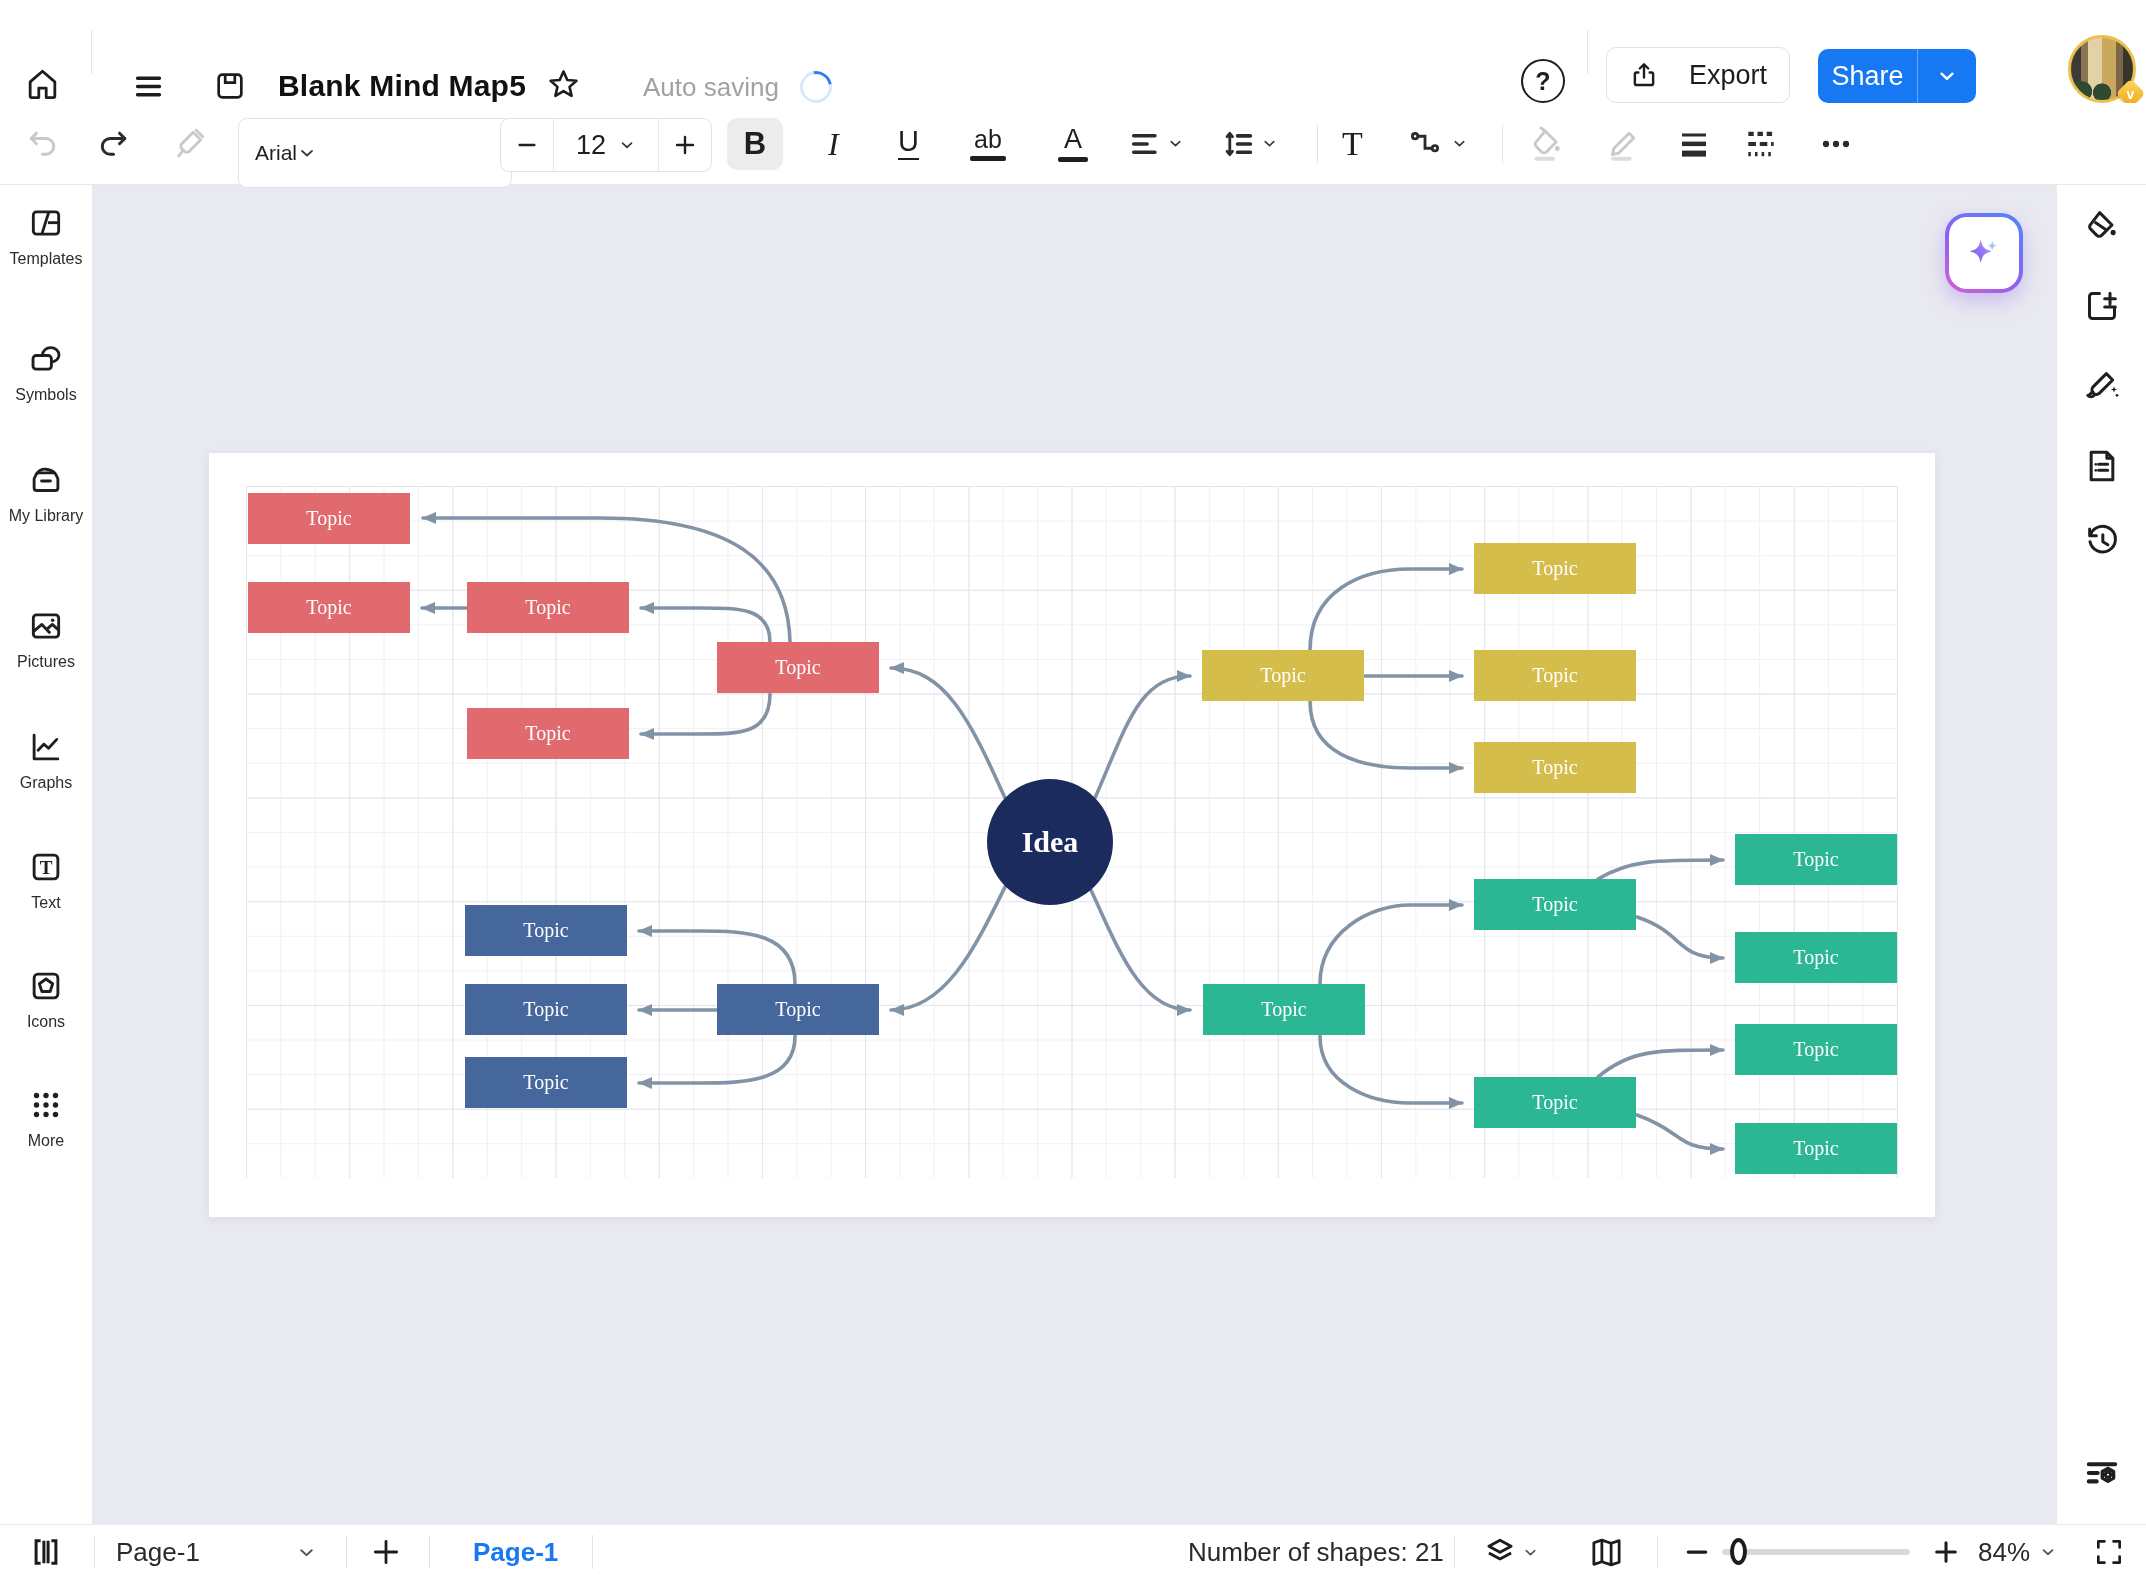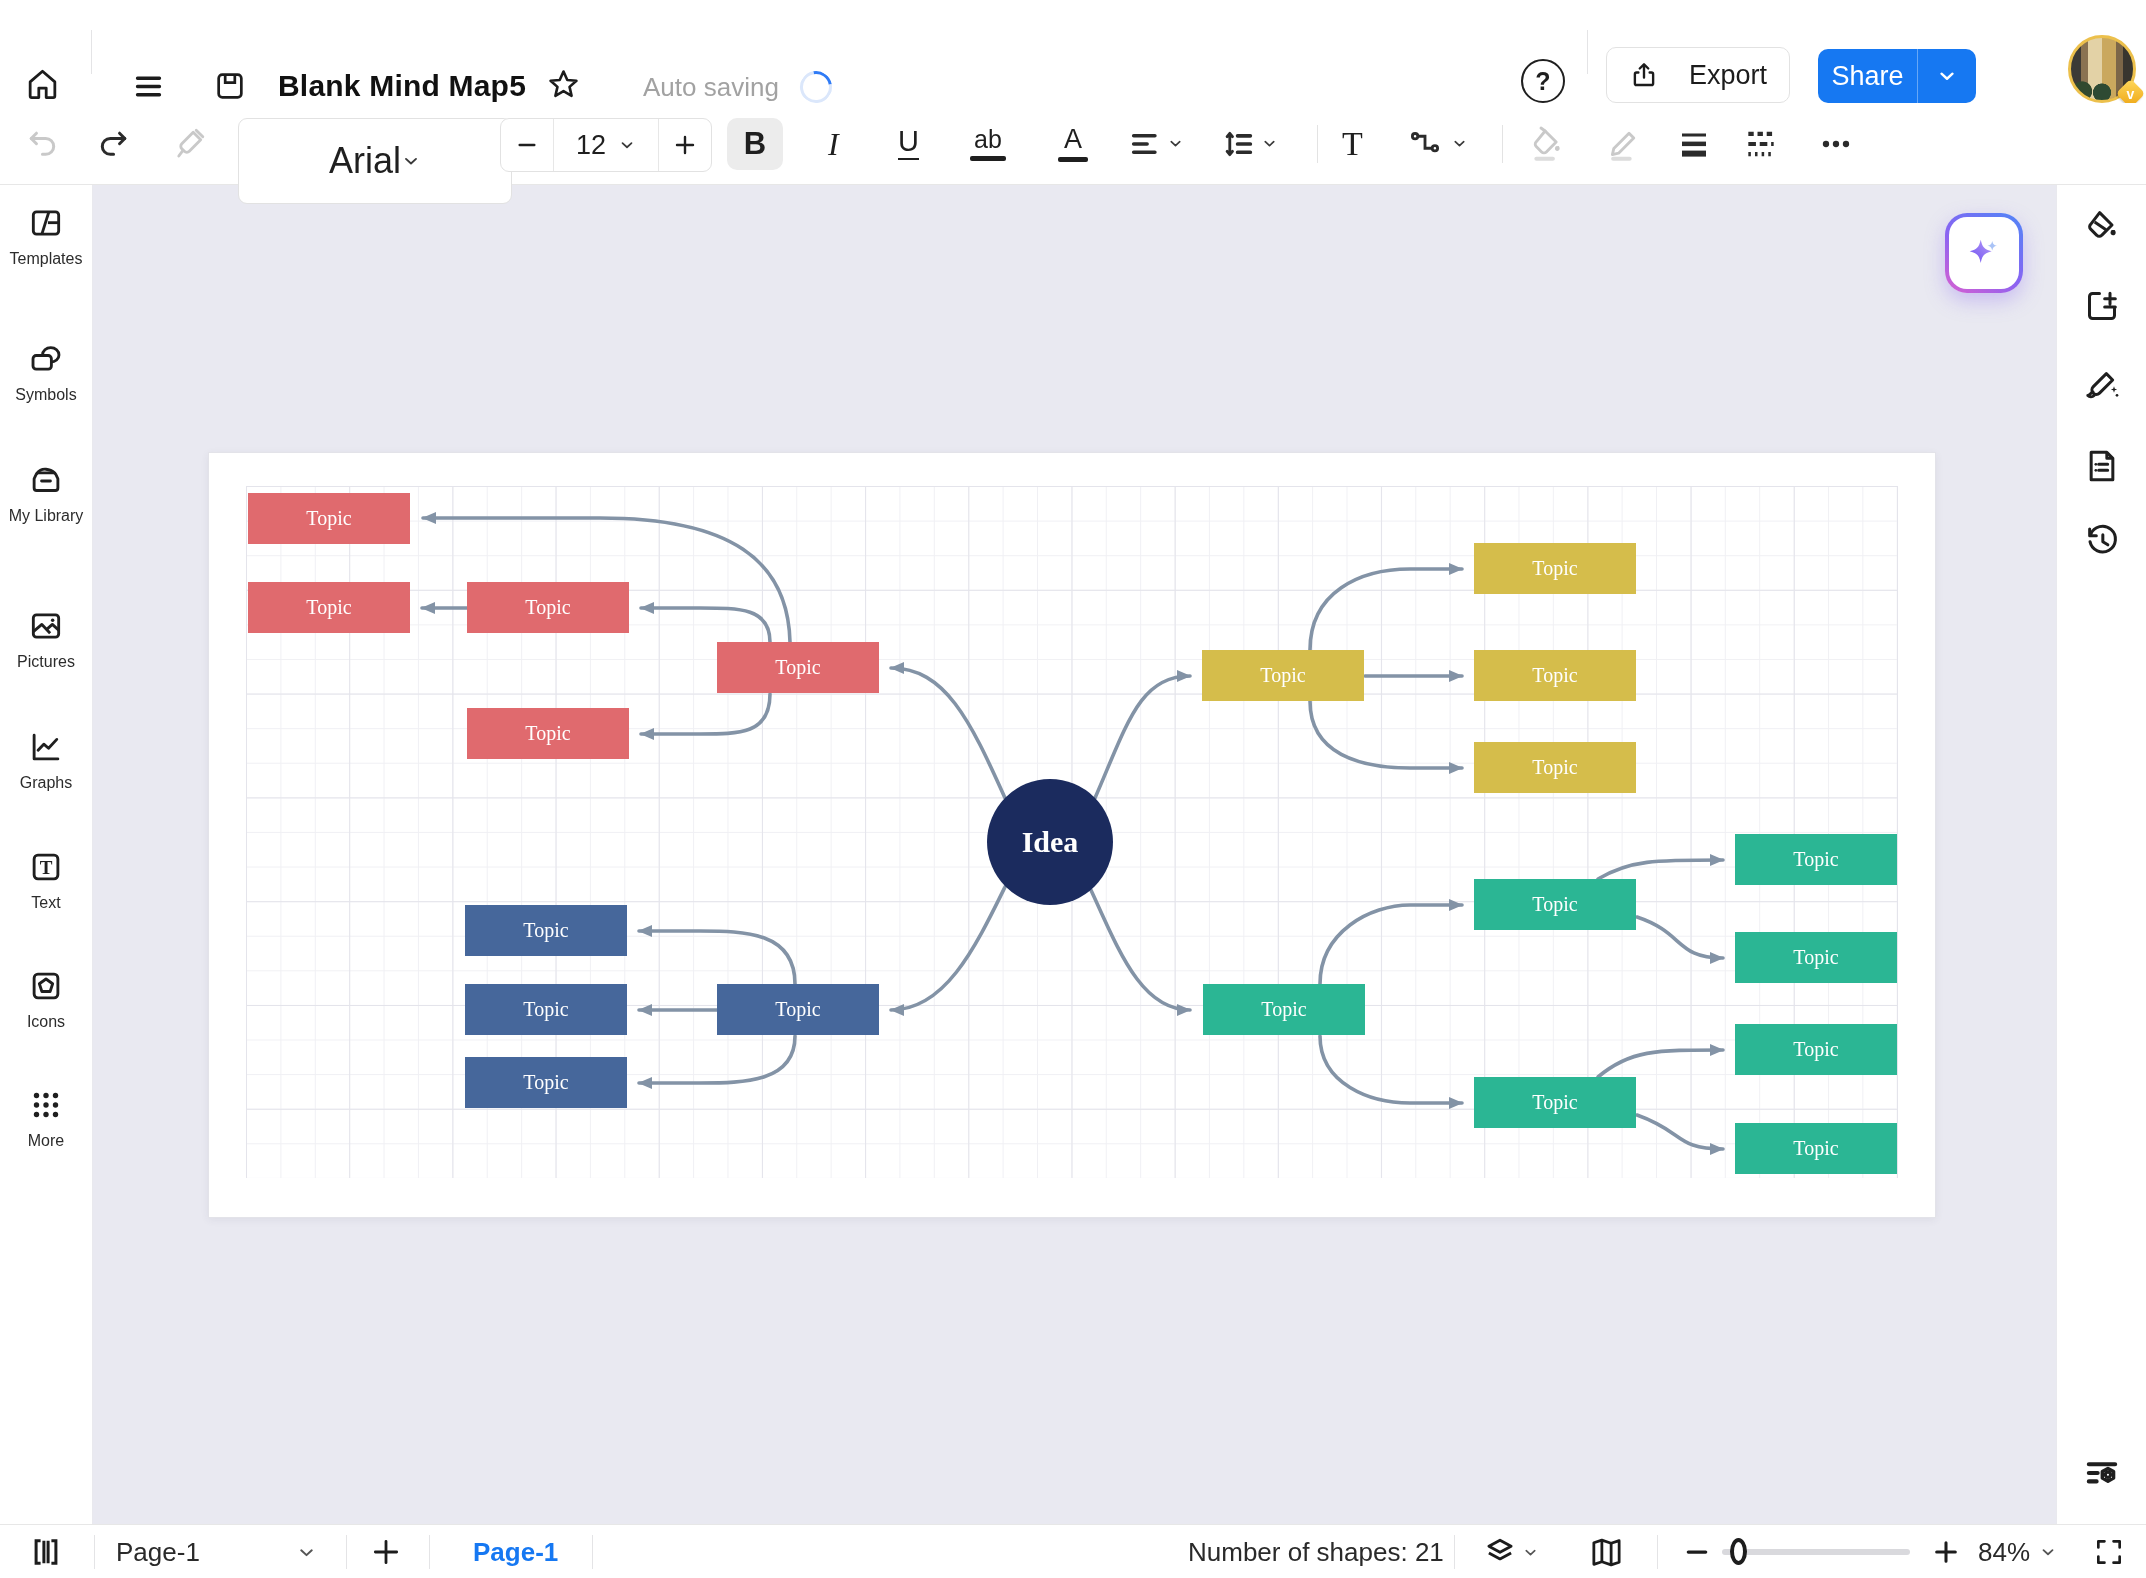--- a/index.html
+++ b/index.html
@@ -30,21 +30,21 @@
       linear-gradient(90deg,#3c3a36 0 16%,#8a7352 16% 28%,#e3d2a6 28% 50%,#caa85e 50% 72%,#7c6648 72% 84%,#38352f 84% 100%);
     background-color:#6b5b43}
   #avatar .badge{position:absolute;right:-8px;bottom:-4px;width:21px;height:21px;border-radius:5px;transform:rotate(45deg);
     background:linear-gradient(135deg,#ffd95e,#eda412);box-shadow:0 1px 2px rgba(0,0,0,.25);display:flex;align-items:center;justify-content:center}
   #avatar .badge span{transform:rotate(-45deg);color:#fff;font-size:14px;font-weight:bold;line-height:1}
 
   
   #toolbar{position:absolute;left:0;top:103px;width:2146px;height:81px;background:#fff;border-bottom:1px solid #e7e7e7;z-index:40}
   #toolbar .t{position:absolute;top:0;height:81px;display:flex;align-items:center}
   .selbox{height:52px;border:1.5px solid #e2e2e2;border-radius:9px;display:flex;align-items:center;background:#fff}
-  #font-select{left:238px;width:240px;padding:16px 16px;justify-content:center;font-size:36px}
+  #font-select{left:238px;width:240px;padding:8px 16px;justify-content:flex-start;font-size:21px}
   #size-box{left:500px;width:210px}
   #size-box .seg{height:52px;display:flex;align-items:center;justify-content:center}
   #size-box .seg.mid{border-left:1.5px solid #e7e7e7;border-right:1.5px solid #e7e7e7;gap:12px}
   #size-value{font-size:27px}
   .fmt{font-size:30px;color:#1f1f1f;display:flex;flex-direction:column;align-items:center;line-height:1}
   .fmt .bar{height:5px;border-radius:2px;background:#1f1f1f;margin-top:4px}
   #bold-btn{left:727px;top:15px;width:56px;height:52px;background:#ececec;border-radius:10px;display:flex;align-items:center;justify-content:center;font-weight:bold;font-size:31px}
   .tsep{position:absolute;top:22px;height:38px;width:1px;background:#e3e3e3}
 
   

